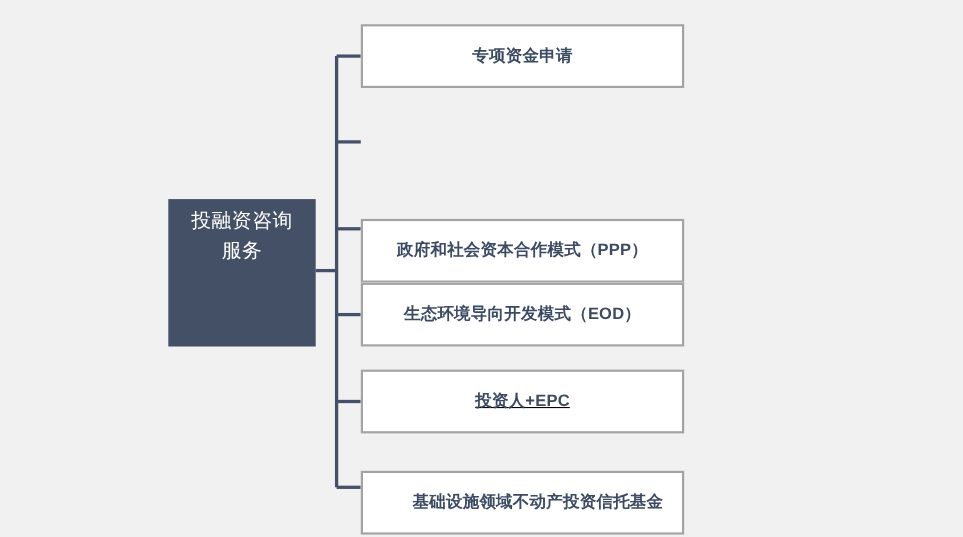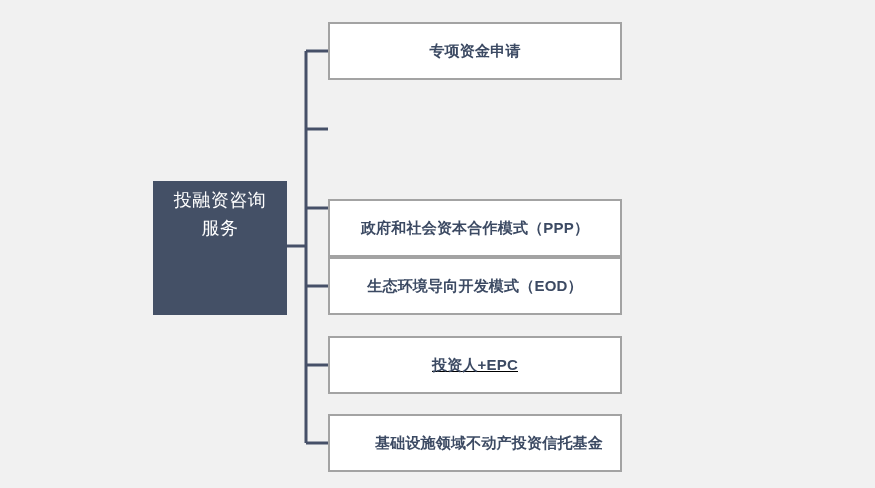--- a/index.html
+++ b/index.html
@@ -75,21 +75,21 @@
     letter-spacing: 0.2px;
     padding: 0 8px;
     line-height: 1.3;
   }
 
   .leaf-0 { top: 22px; }
   .leaf-1 { top: 100px; }
   .leaf-2 { top: 179px; margin-top: 20px; }
   .leaf-3 { top: 257px; }
   .leaf-4 { top: 336px; text-decoration: underline; }
-  .leaf-5 { top: 414px; padding-left: 28px; }
+  .leaf-5 { top: 428px; padding-left: 28px; }
 </style>
 </head>
 <body>
 
 <div id="diagram-canvas">
 
   <div class="root-node">
     <span class="root-label">投融资咨询
 服务</span>
   </div>

